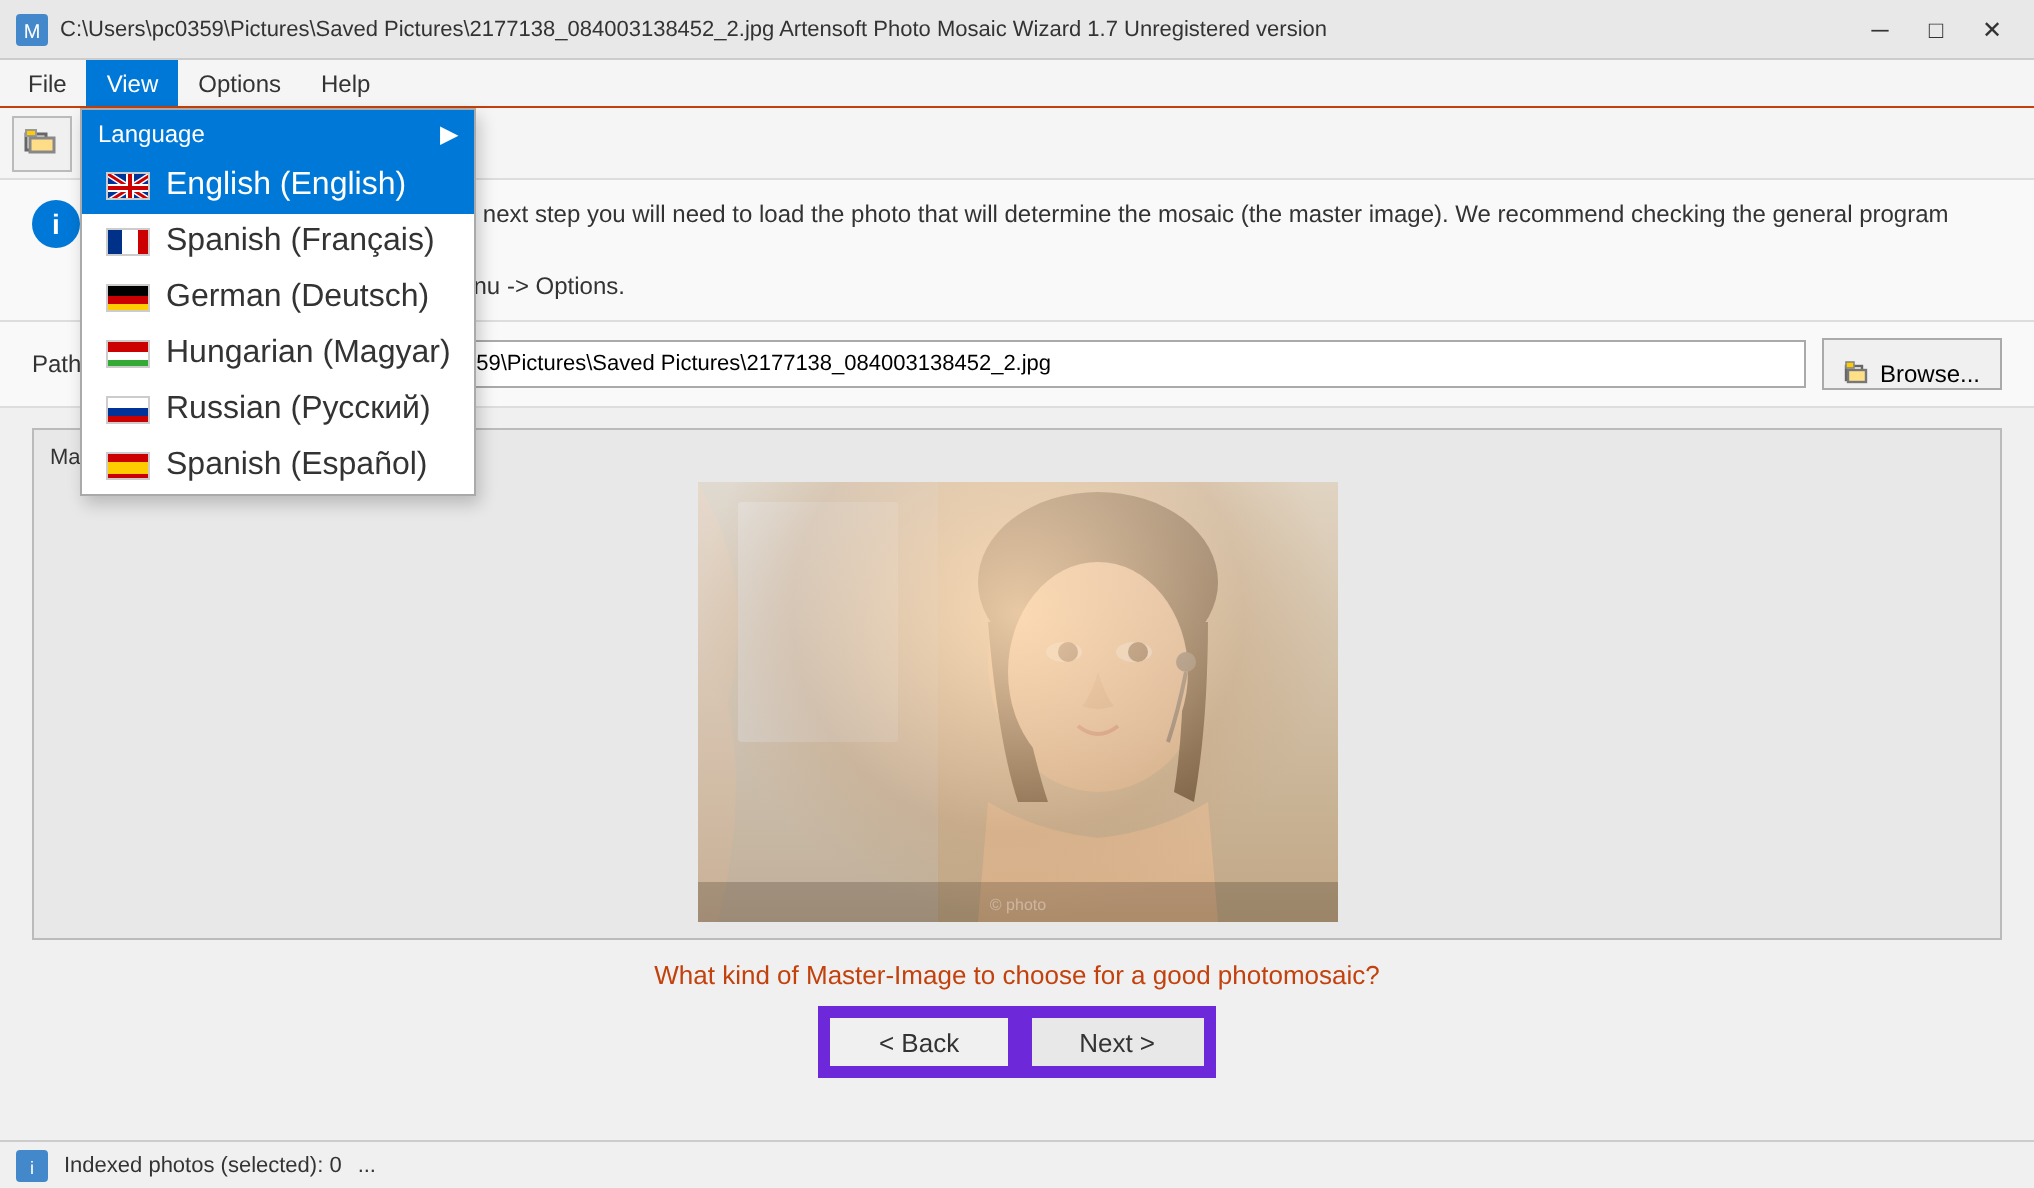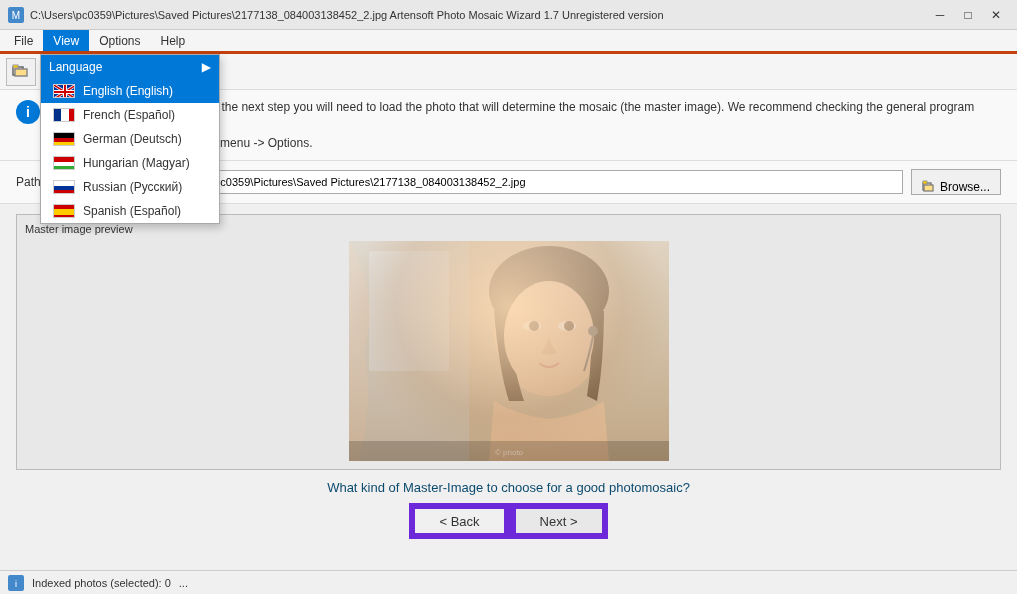--- a/index.html
+++ b/index.html
@@ -50,21 +50,21 @@
       color: #333;
     }
 
     
     .menu-bar {
       background: #f5f5f5;
       height: 24px;
       display: flex;
       align-items: center;
       padding: 0 4px;
-      border-bottom: 3px solid #c2410c;
+      border-bottom: 1px solid #c2410c;
       position: relative;
     }
     .menu-item {
       padding: 2px 10px;
       cursor: pointer;
       font-size: 12px;
       color: #333;
       height: 100%;
       display: flex;
       align-items: center;
@@ -83,21 +83,21 @@
       border: 1px solid #aaa;
       box-shadow: 2px 4px 8px rgba(0,0,0,0.2);
       z-index: 1000;
       min-width: 180px;
     }
     .dropdown-item {
       display: flex;
       align-items: center;
       padding: 5px 12px;
       cursor: pointer;
-      font-size: 12px;
+      font-size: 16px;
       color: #333;
       gap: 8px;
       text-align: center;
     }
     .dropdown-item:hover, .dropdown-item.selected {
       background: #0078d7;
       color: white;
     }
     .dropdown-item.selected {
       background: #0078d7;
@@ -248,21 +248,21 @@
       position: absolute;
       top: 0; left: 0; right: 0; bottom: 0;
       background: 
         radial-gradient(ellipse at 50% 30%, rgba(255,220,180,0.8) 0%, rgba(200,160,120,0.3) 50%, transparent 70%),
         linear-gradient(180deg, rgba(240,230,220,0.6) 0%, rgba(180,140,100,0.4) 100%);
     }
 
     
     .help-link {
       text-align: center;
-      color: #0c4a6e;
+      color: #c2410c;
       font-size: 13px;
       margin: 8px 0;
       cursor: pointer;
       text-decoration: none;
     }
 
     
     .bottom-buttons {
       display: flex;
       justify-content: center;
@@ -354,21 +354,21 @@
         <rect x="0" y="6" width="22" height="2" fill="#CC0000"></rect>
       </svg>
       <span>English (English)</span>
     </div>
     <div class="dropdown-item">
       <svg width="22" height="14" style="border:1px solid #ccc; flex-shrink:0;">
         <rect width="22" height="14" fill="#FFFFFF"></rect>
         <rect width="7" height="14" fill="#003189"></rect>
         <rect x="15" width="7" height="14" fill="#CC0000"></rect>
       </svg>
-      <span>French (Español)</span>
+      <span>Spanish (Français)</span>
     </div>
     <div class="dropdown-item">
       <svg width="22" height="14" style="border:1px solid #ccc; flex-shrink:0;">
         <rect width="22" height="14" fill="#FFCC00"></rect>
         <rect width="22" height="5" fill="#000000"></rect>
         <rect y="5" width="22" height="4" fill="#CC0000"></rect>
       </svg>
       <span>German (Deutsch)</span>
     </div>
     <div class="dropdown-item">

